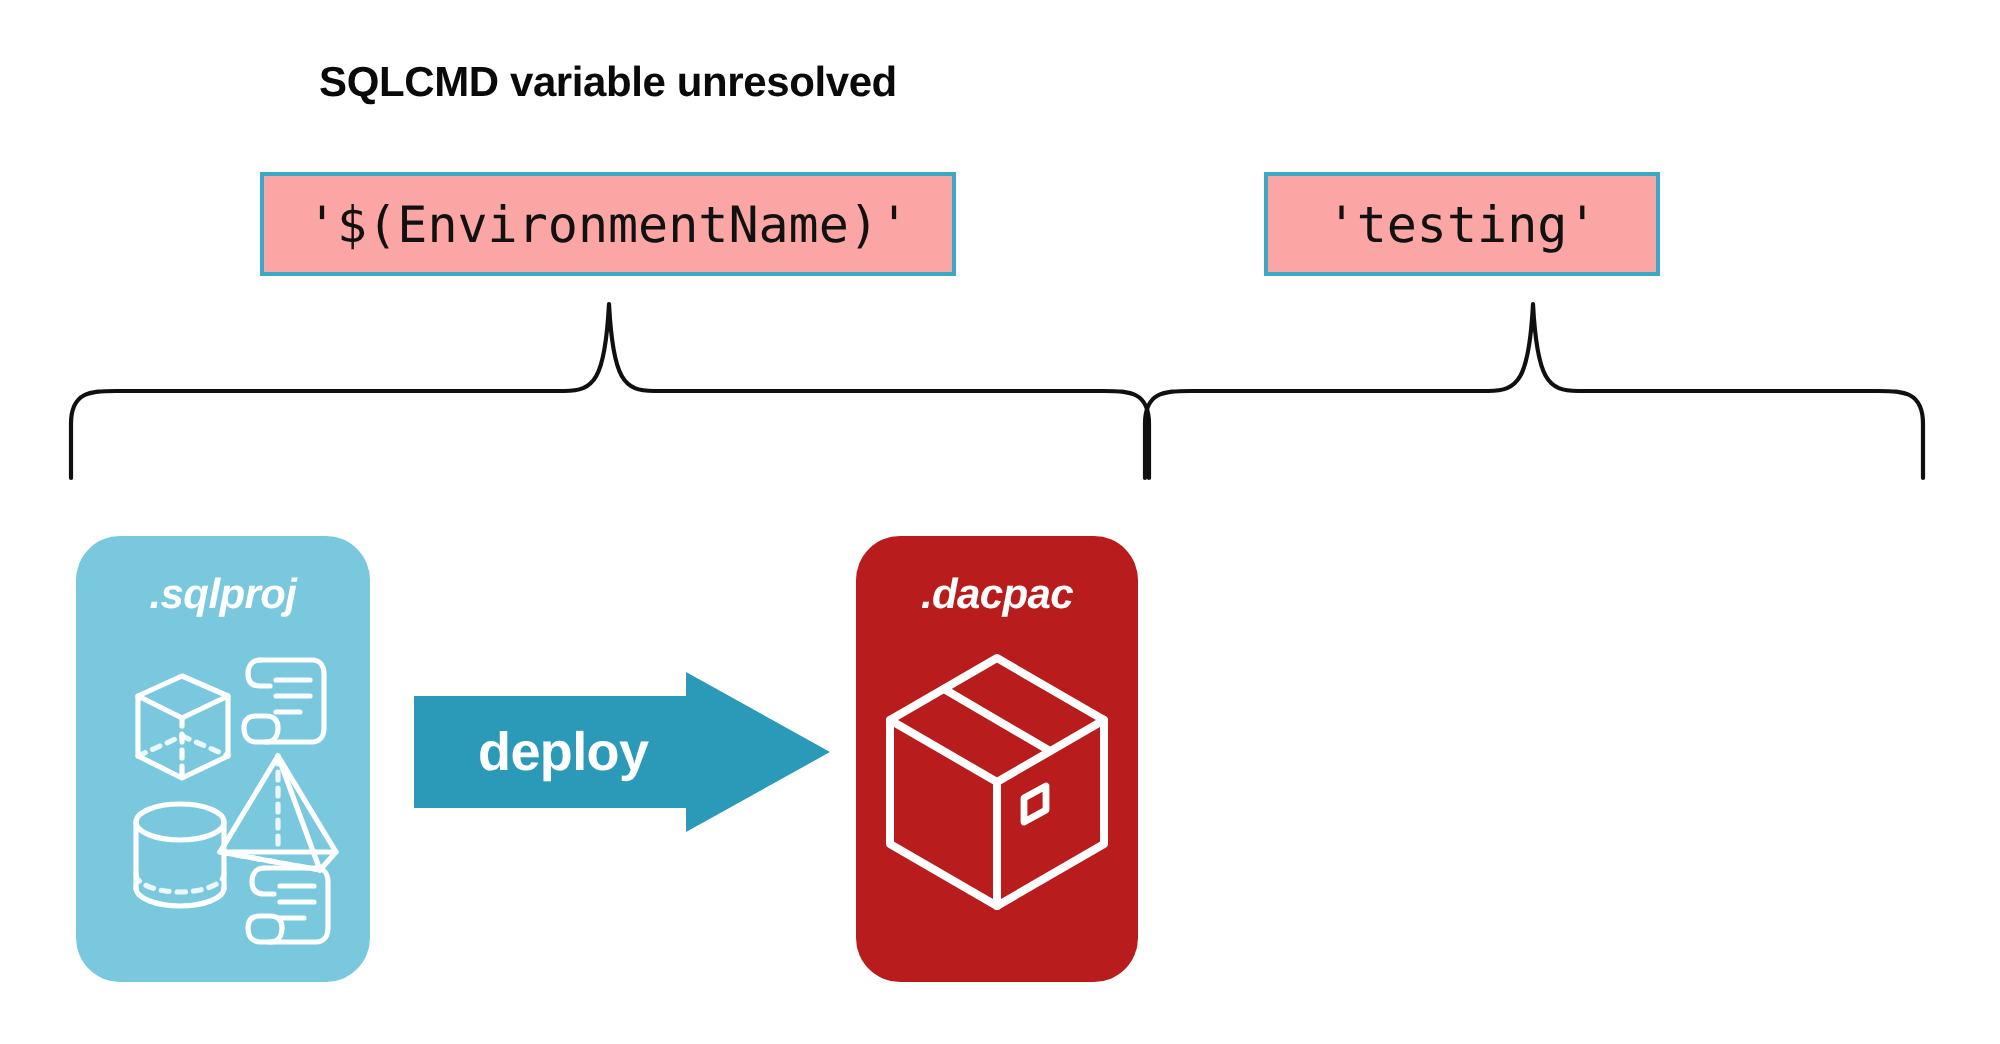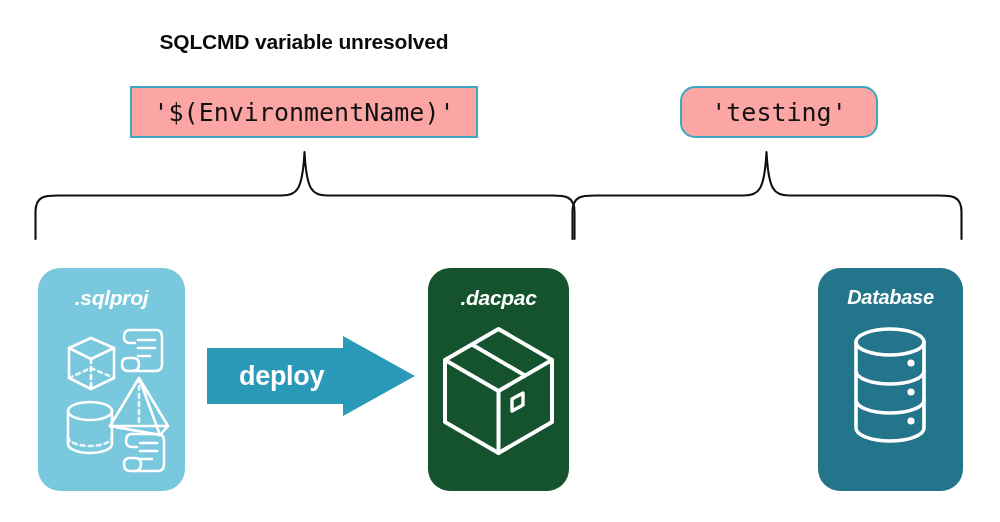--- a/index.html
+++ b/index.html
@@ -46,41 +46,41 @@
     display: flex;
     align-items: center;
     justify-content: center;
     font-family: "DejaVu Sans Mono", monospace;
     font-size: 25px;
     color: #111111;
     letter-spacing: 0px;
     white-space: nowrap;
   }
   #codebox-left  { left: 130px; top: 86px; width: 348px; height: 52px; }
-  #codebox-right { left: 680px; top: 86px; width: 198px; height: 52px; border-radius: 15px; }
+  #codebox-right { left: 632px; top: 86px; width: 198px; height: 52px; }
 
   
   .brace-svg {
     position: absolute;
     left: 0; top: 0;
     width: 1000px; height: 522px;
     pointer-events: none;
   }
 
   
   .artifact {
     position: absolute;
     border-radius: 22px;
     top: 268px;
     height: 223px;
     overflow: hidden;
     font-style: italic;
   }
   #artifact-sqlproj  { left: 38px;  width: 147px; background: #79c8de; }
-  #artifact-dacpac   { left: 428px; width: 141px; background: #14532d; }
+  #artifact-dacpac   { left: 428px; width: 141px; background: #b91c1c; }
   #artifact-database { left: 818px; width: 145px; background: #23758c; }
 
   .artifact-label {
     position: absolute;
     top: 18px;
     left: 0; right: 0;
     text-align: center;
     font-family: "Liberation Sans", sans-serif;
     font-weight: bold;
     font-size: 21px;
@@ -216,36 +216,20 @@
         <path d="M 17 44 L 70.5 75 L 124 44"></path>
         <path d="M 70.5 75 L 70.5 137"></path>
 
         <path d="M 44 28.5 L 97 59.5"></path>
 
         <path d="M 84 83 L 95 77 L 95 89 L 84 95 Z" stroke-width="3.4"></path>
       </g>
     </svg>
   </div>
 
-  <div class="artifact" id="artifact-database">
-    <div class="artifact-label">Database</div>
-    <svg class="artifact-art" viewBox="0 0 145 160" height="160">
-      <g fill="none" stroke="#ffffff" stroke-width="3.6" stroke-linecap="round" stroke-linejoin="round">
-        <ellipse cx="72" cy="26" rx="34" ry="13"></ellipse>
-        <path d="M 38 26 L 38 112 C 38 119 53 125 72 125 C 91 125 106 119 106 112 L 106 26"></path>
-        <path d="M 38 55 C 38 62 53 68 72 68 C 91 68 106 62 106 55"></path>
-        <path d="M 38 84 C 38 91 53 97 72 97 C 91 97 106 91 106 84"></path>
-      </g>
-      <g fill="#ffffff">
-        <circle cx="93" cy="47" r="3.6"></circle>
-        <circle cx="93" cy="76" r="3.6"></circle>
-        <circle cx="93" cy="105" r="3.6"></circle>
-      </g>
-    </svg>
-  </div>
 
   <div class="arrow" id="arrow-build">
     <svg viewBox="0 0 212 92" width="212" height="92">
       <path d="M 2 18 L 138 18 L 138 6 L 210 46 L 138 86 L 138 74 L 2 74 Z" fill="#2b9ab9"></path>
     </svg>
     <div class="arrow-label">deploy</div>
   </div>
 
 
 </div>

